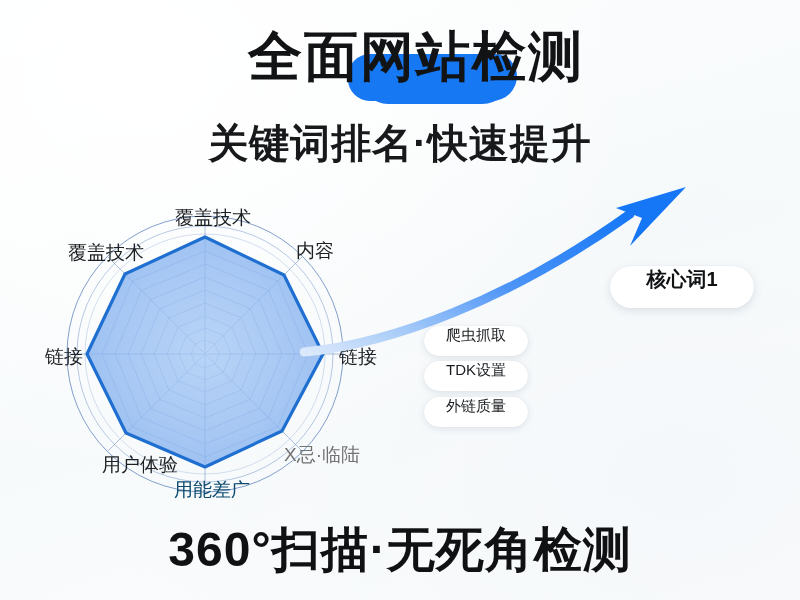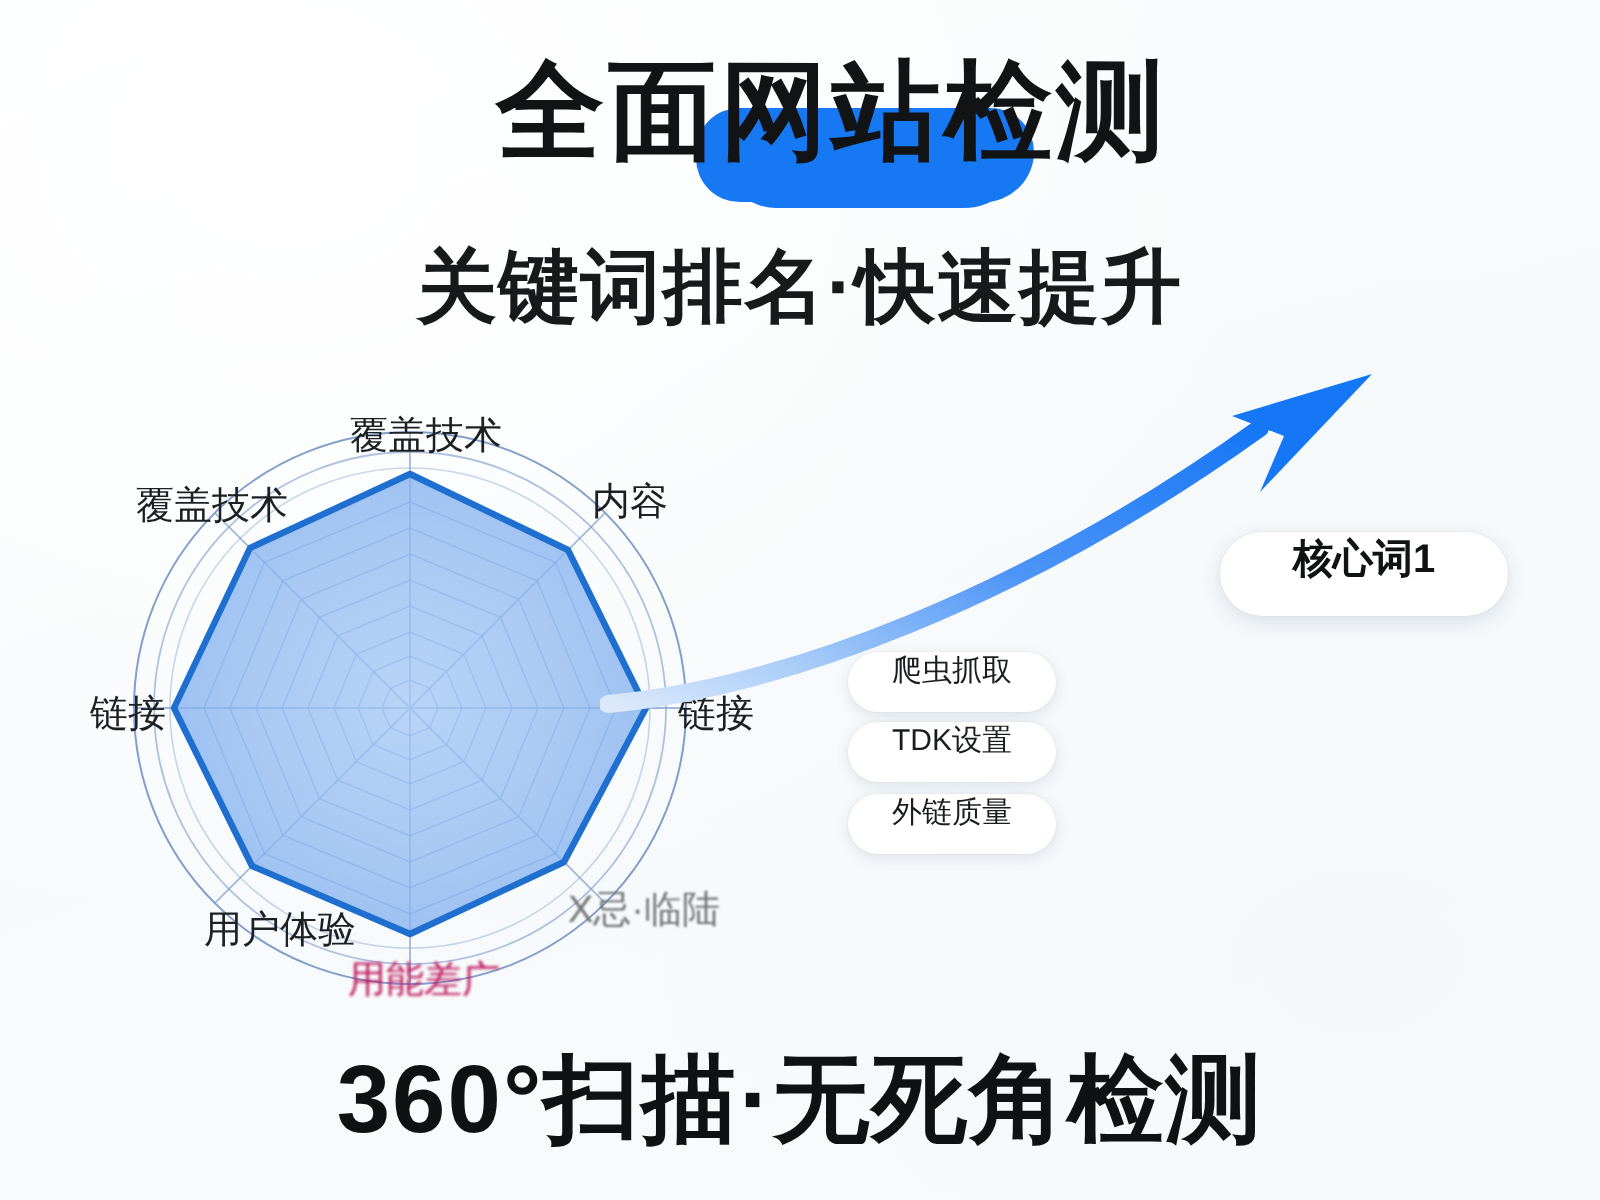--- a/index.html
+++ b/index.html
@@ -72,21 +72,21 @@
     position:absolute;
     font-size:19px;color:#1d2023;white-space:nowrap;
     font-weight:500;
   }
   .axis-label.blurry{
     filter:blur(0.55px);
     color:#737373;
   }
   .axis-label.blurry2{
     filter:blur(0.7px);
-    color:#be185d;
+    color:#0c4a6e;
   }
 
   
   .chip{
     position:absolute;
     background:#ffffff;
     border-radius:20px;
     display:flex;align-items:flex-start;justify-content:center;
     font-size:15px;color:#1a1c1f;font-weight:500;
     box-shadow:0 2px 7px rgba(80,100,130,.14), 0 0 1px rgba(120,140,170,.18);

